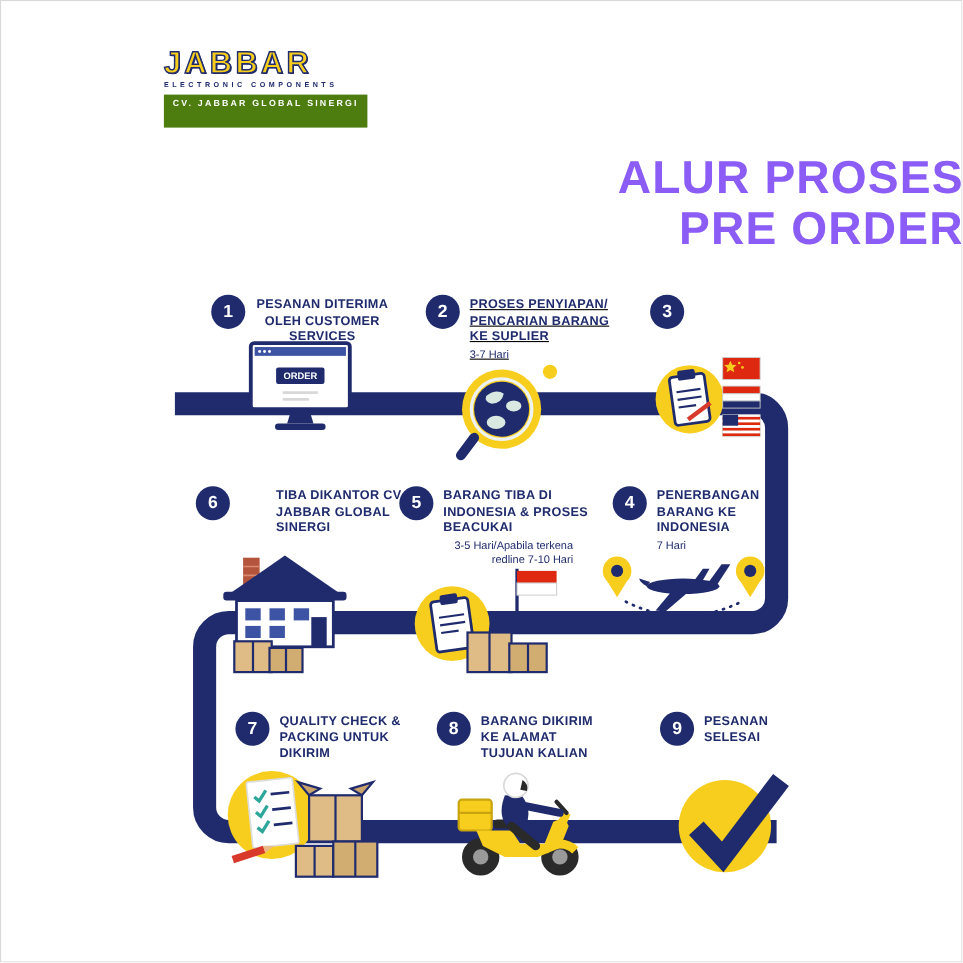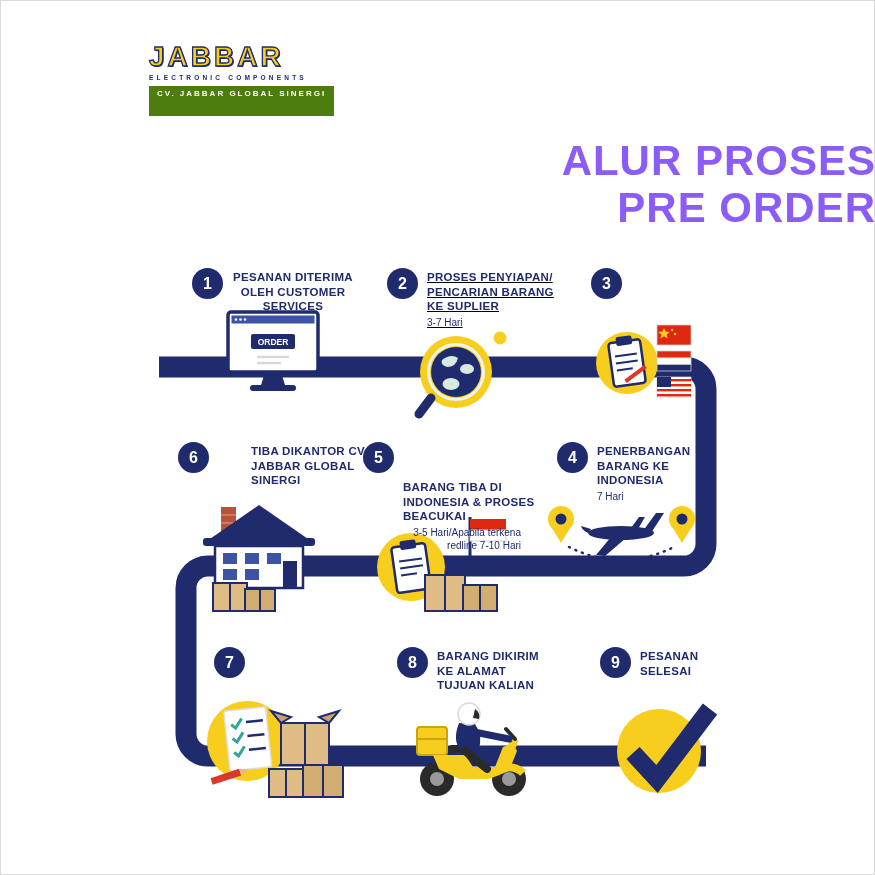--- a/index.html
+++ b/index.html
@@ -160,21 +160,21 @@
     <div class="stext" style="width:124px;margin-left:33px;">
       <div class="slabel">TIBA DIKANTOR CV JABBAR GLOBAL SINERGI</div>
 
     </div>
   </div>
 
   <div class="step" style="left:362px; top:441px;">
     <div class="num">
         <span>5</span>
       </div>
-    <div class="stext" style="width:138px;margin-top:36px;">
+    <div class="stext" style="width:138px;">
       <div class="slabel">BARANG TIBA DI INDONESIA &amp; PROSES BEACUKAI</div>
       <div class="snote" style="max-width:118px;text-align:right;">3-5 Hari/Apabila terkena redline 7-10 Hari</div>
     </div>
   </div>
 
   <div class="step" style="left:556px; top:441px;">
     <div class="num">
         <span>4</span>
       </div>
     <div class="stext" style="width:100px;">
@@ -248,20 +248,24 @@
         <path d="M72 44 L57 62 L66 63 L87 45 Z"></path>
         <path d="M92 35 L100 24 L106 24 L99 36 Z"></path>
       </g>
     </svg>
   </div>
 
   <div class="step" style="left:213px; top:646px;">
     <div class="num">
         <span>7</span>
       </div>
+    <div class="stext" style="width:116px;">
+      <div class="slabel">QUALITY CHECK &amp; PACKING UNTUK DIKIRIM</div>
+
+    </div>
   </div>
 
   <div class="step" style="left:396px; top:646px;">
     <div class="num">
         <span>8</span>
       </div>
     <div class="stext" style="width:104px;">
       <div class="slabel">BARANG DIKIRIM KE ALAMAT TUJUAN KALIAN</div>
 
     </div>

